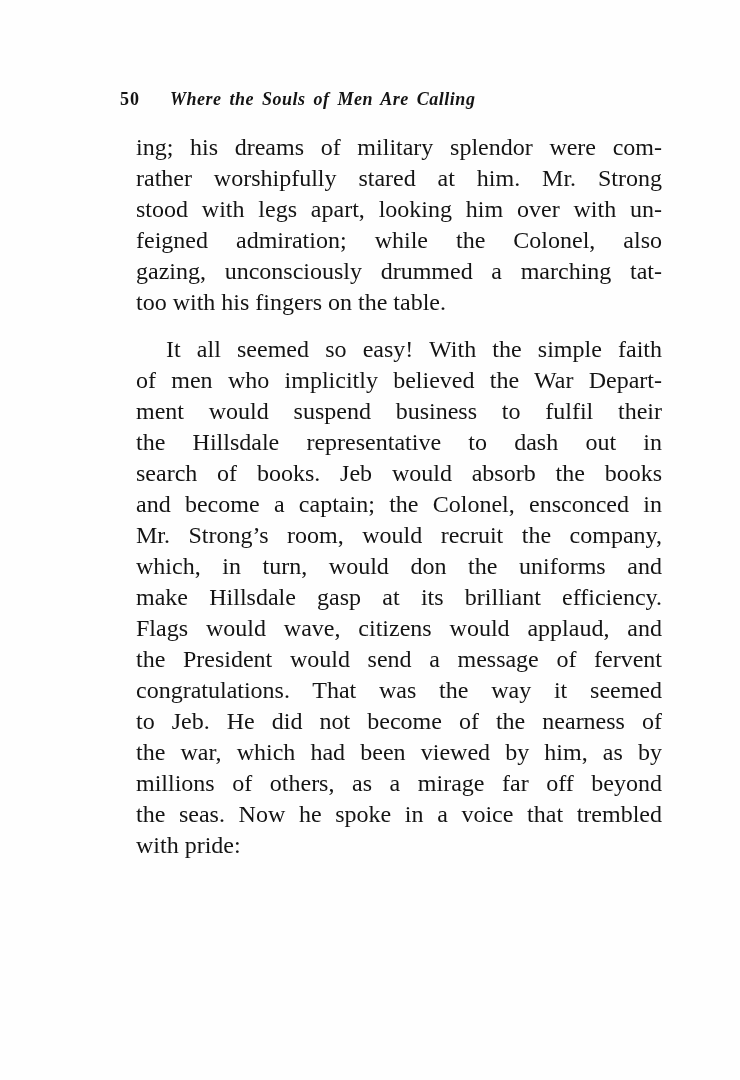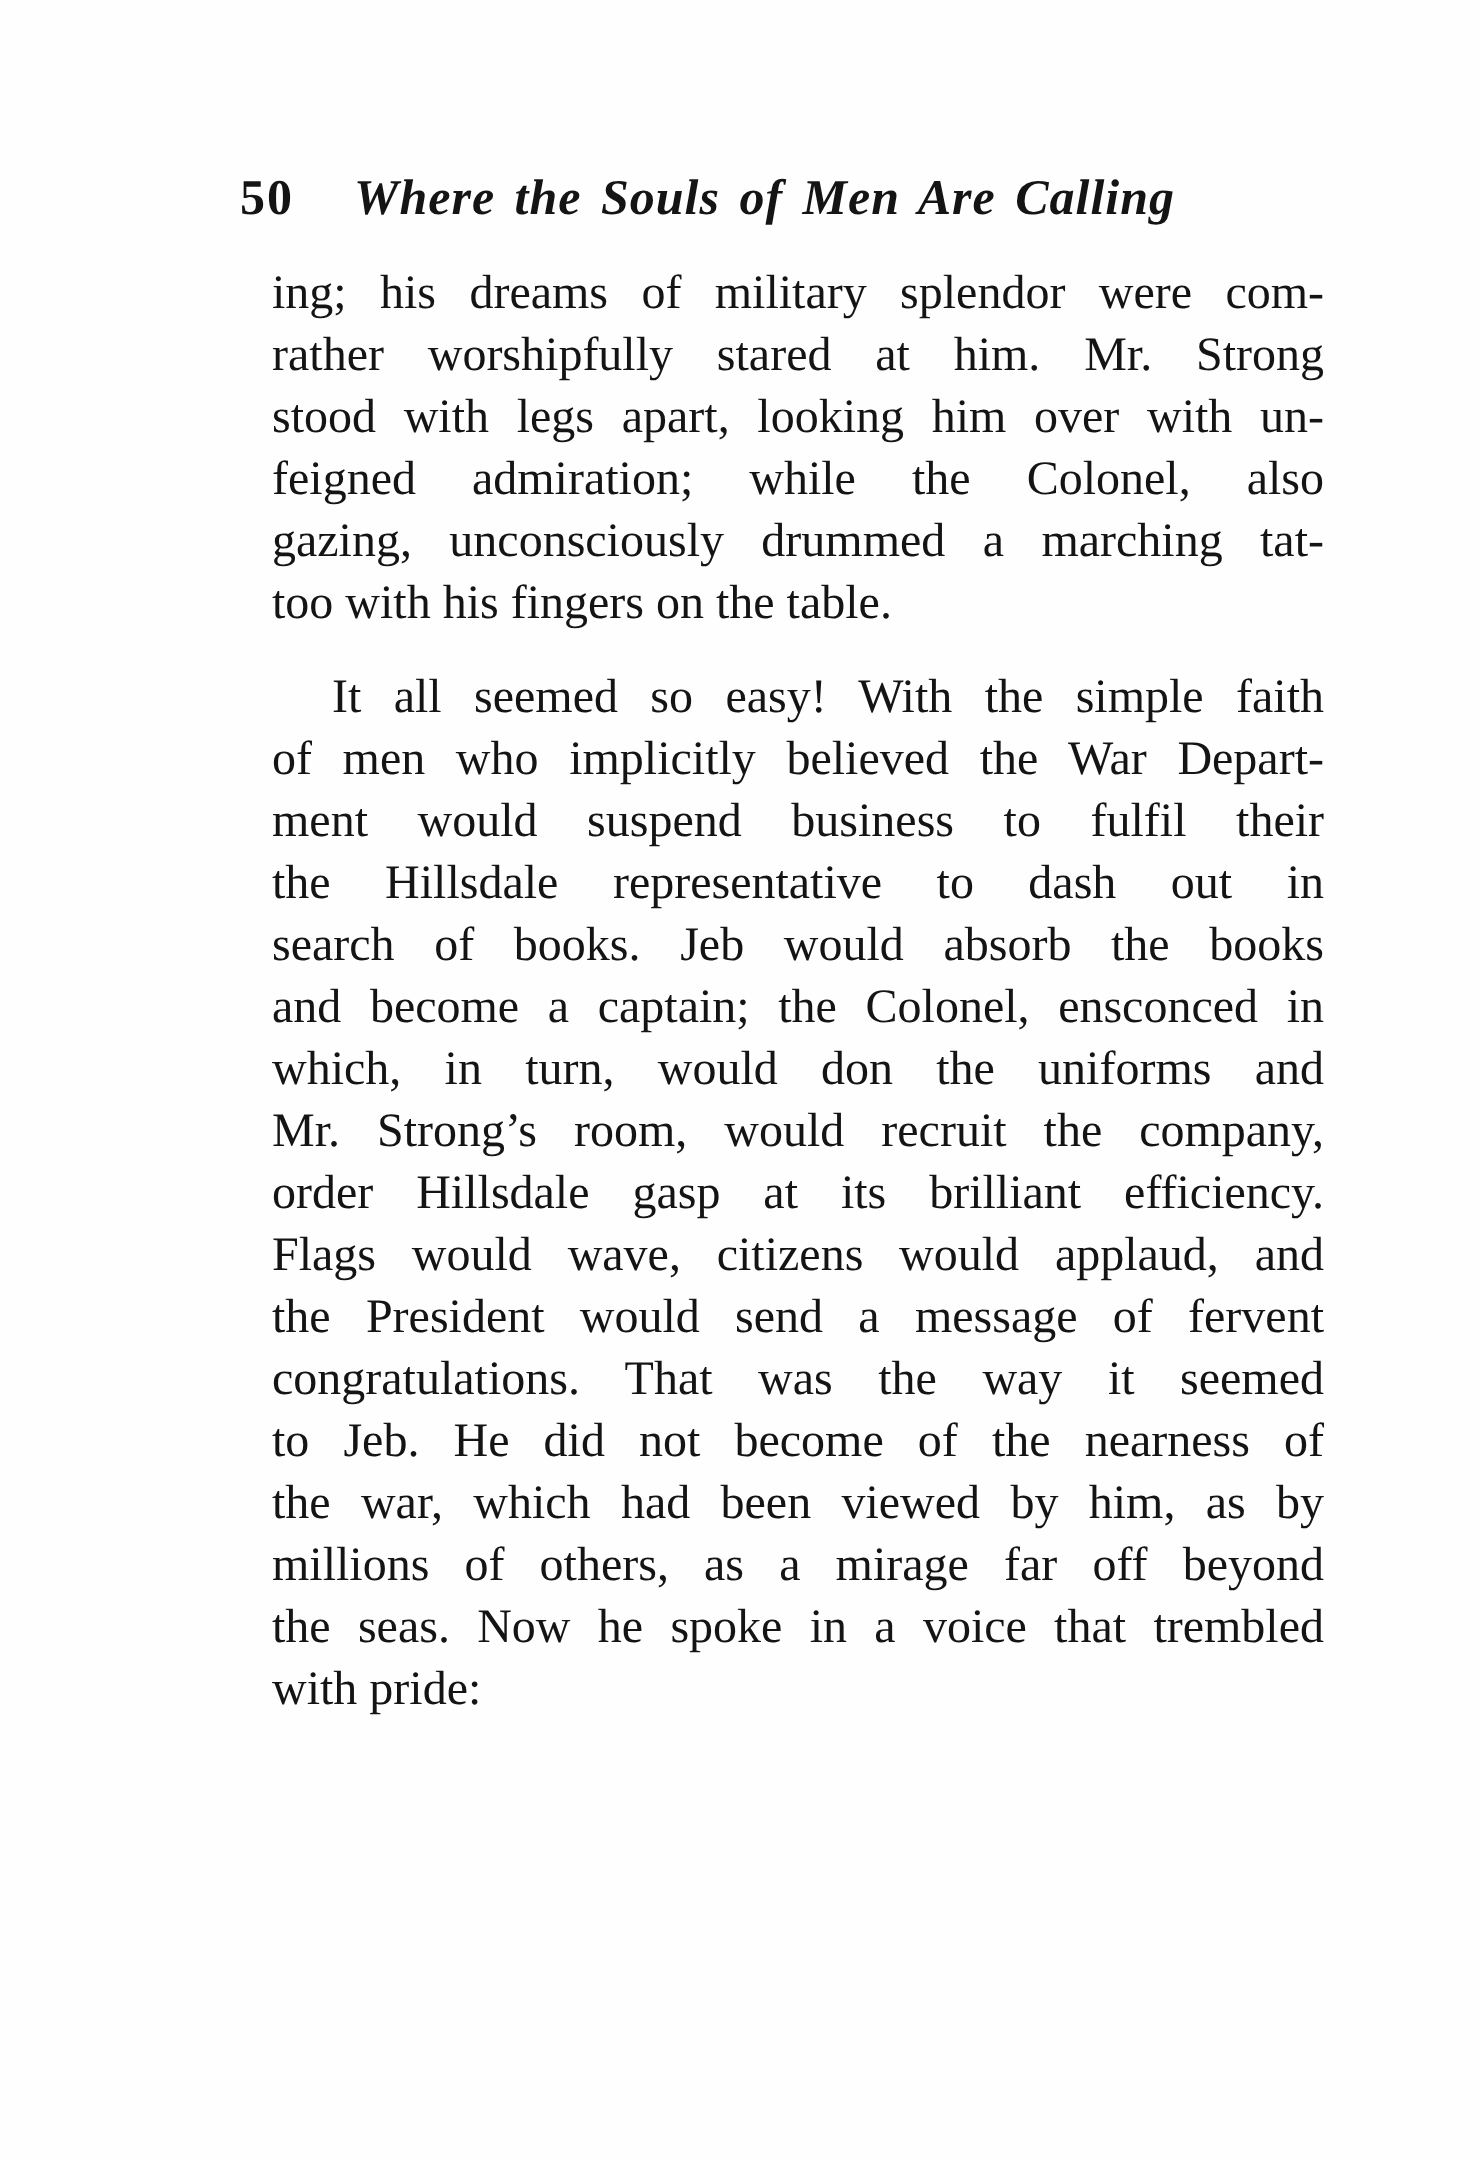--- a/index.html
+++ b/index.html
@@ -17,21 +17,21 @@
   }
   .page {
     position: absolute;
     left: 120px;
     top: 84px;
     width: 558px;
   }
   .running-header {
     display: flex;
     align-items: baseline;
-    font-size: 25px;
+    font-size: 18px;
     line-height: 31px;
     font-weight: bold;
     margin-bottom: 17px;
     white-space: nowrap;
   }
   .page-number {
     font-style: normal;
     margin-right: 30px;
     letter-spacing: 1px;
   }
@@ -79,23 +79,23 @@
         <div class="line">gazing, unconsciously drummed a marching tat-</div>
         <div class="line last-line">too with his fingers on the table.</div>
       </div>
       <div class="paragraph">
         <div class="line indented">It all seemed so easy!  With the simple faith</div>
         <div class="line">of men who implicitly believed the War Depart-</div>
         <div class="line">ment would suspend business to fulfil their</div>
         <div class="line">the Hillsdale representative to dash out in</div>
         <div class="line">search of books.  Jeb would absorb the books</div>
         <div class="line">and become a captain; the Colonel, ensconced in</div>
+        <div class="line">Mr. Strong’s room, would recruit the company,</div>
         <div class="line">which, in turn, would don the uniforms and</div>
-        <div class="line">Mr. Strong’s room, would recruit the company,</div>
-        <div class="line">order Hillsdale gasp at its brilliant efficiency.</div>
+        <div class="line">make Hillsdale gasp at its brilliant efficiency.</div>
         <div class="line">Flags would wave, citizens would applaud, and</div>
         <div class="line">the President would send a message of fervent</div>
         <div class="line">congratulations.  That was the way it seemed</div>
         <div class="line">to Jeb.  He did not become of the nearness of</div>
         <div class="line">the war, which had been viewed by him, as by</div>
         <div class="line">millions of others, as a mirage far off beyond</div>
         <div class="line">the seas.  Now he spoke in a voice that trembled</div>
         <div class="line last-line">with pride:</div>
       </div>
     </div>

